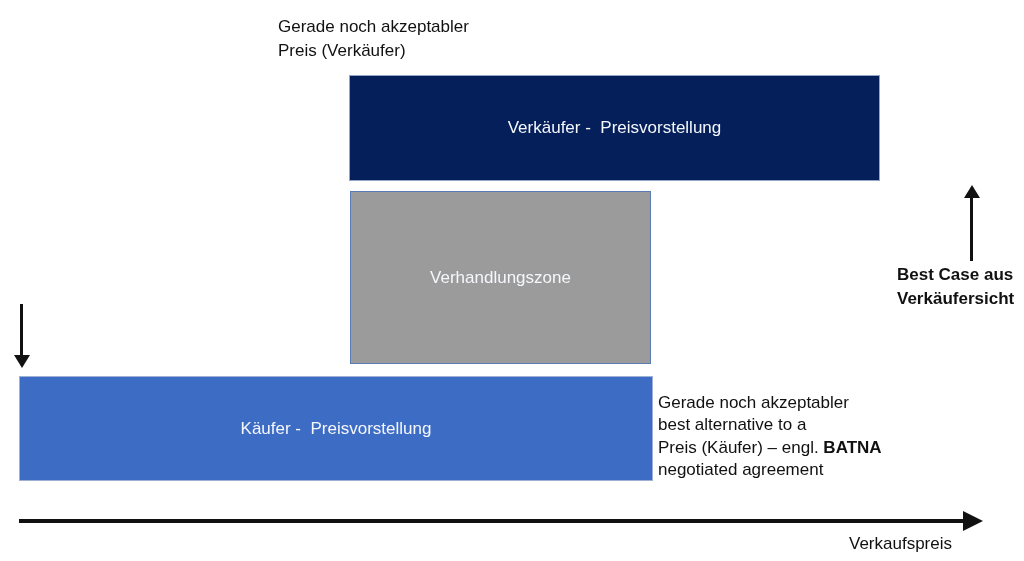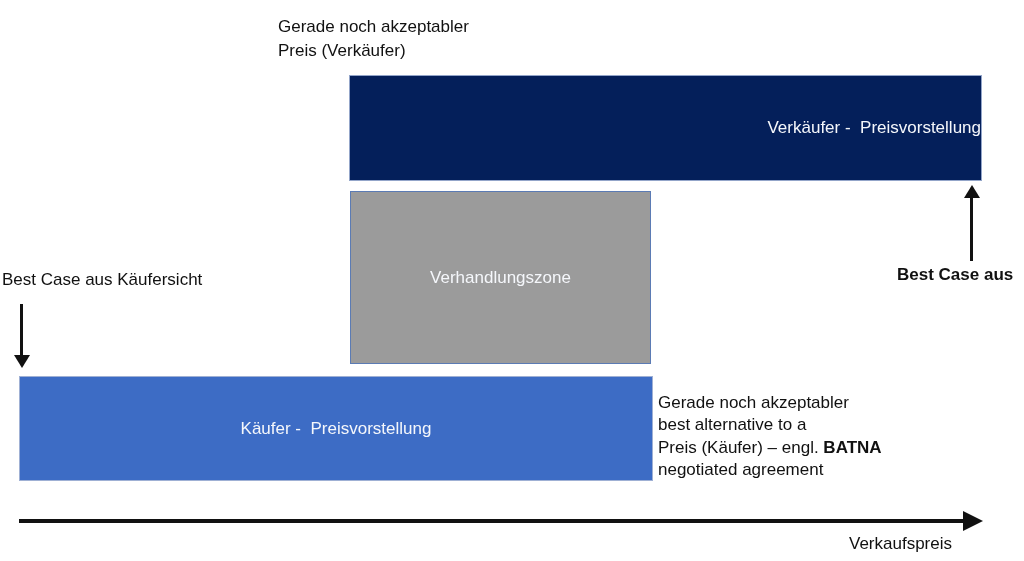--- a/index.html
+++ b/index.html
@@ -30,24 +30,23 @@
     justify-content: center;
     box-sizing: border-box;
   }
   .bar-label {
     font-size: 17px;
     color: #f5f7fb;
     white-space: pre;
   }
   
   #seller-bar {
-    left: 349px; top: 75px; width: 633px; height: 106px;
+    left: 349px; top: 75px; width: 531px; height: 106px;
     background: #041f5a;
     border: 1.5px solid #93a5c9;
-    justify-content: flex-end;
   }
   
   #zone-box {
     left: 350px; top: 191px; width: 301px; height: 173px;
     background: #9b9b9b;
     border: 1.5px solid #5b7bb4;
   }
   
   #buyer-bar {
     left: 19px; top: 376px; width: 634px; height: 105px;
@@ -118,32 +117,30 @@
   </div>
 
   <div class="bar" id="zone-box">
     <span class="bar-label">Verhandlungszone</span>
   </div>
 
   <div class="bar" id="buyer-bar">
     <span class="bar-label">Käufer -  Preisvorstellung</span>
   </div>
 
-  <div class="txt" id="buyer-best-case-label">
-    <span>Best Case aus Käufersicht</span>
-  </div>
 
   <div class="shaft-v" id="down-arrow-shaft"></div>
   <div class="head-down" id="down-arrow-head"></div>
 
   <div class="head-up" id="up-arrow-head"></div>
   <div class="shaft-v" id="up-arrow-shaft"></div>
 
   <div class="txt" id="seller-best-case-label">
     <div>Best Case aus</div>
+    <div>Verkäufersicht</div>
   </div>
 
   <div class="txt" id="buyer-limit-label">
     <div>Gerade noch akzeptabler</div>
     <div>best alternative to a</div>
     <div><span>Preis (Käufer) – engl. </span><span class="bold">BATNA</span></div>
     <div>negotiated agreement</div>
   </div>
 
   <div id="axis-line"></div>

